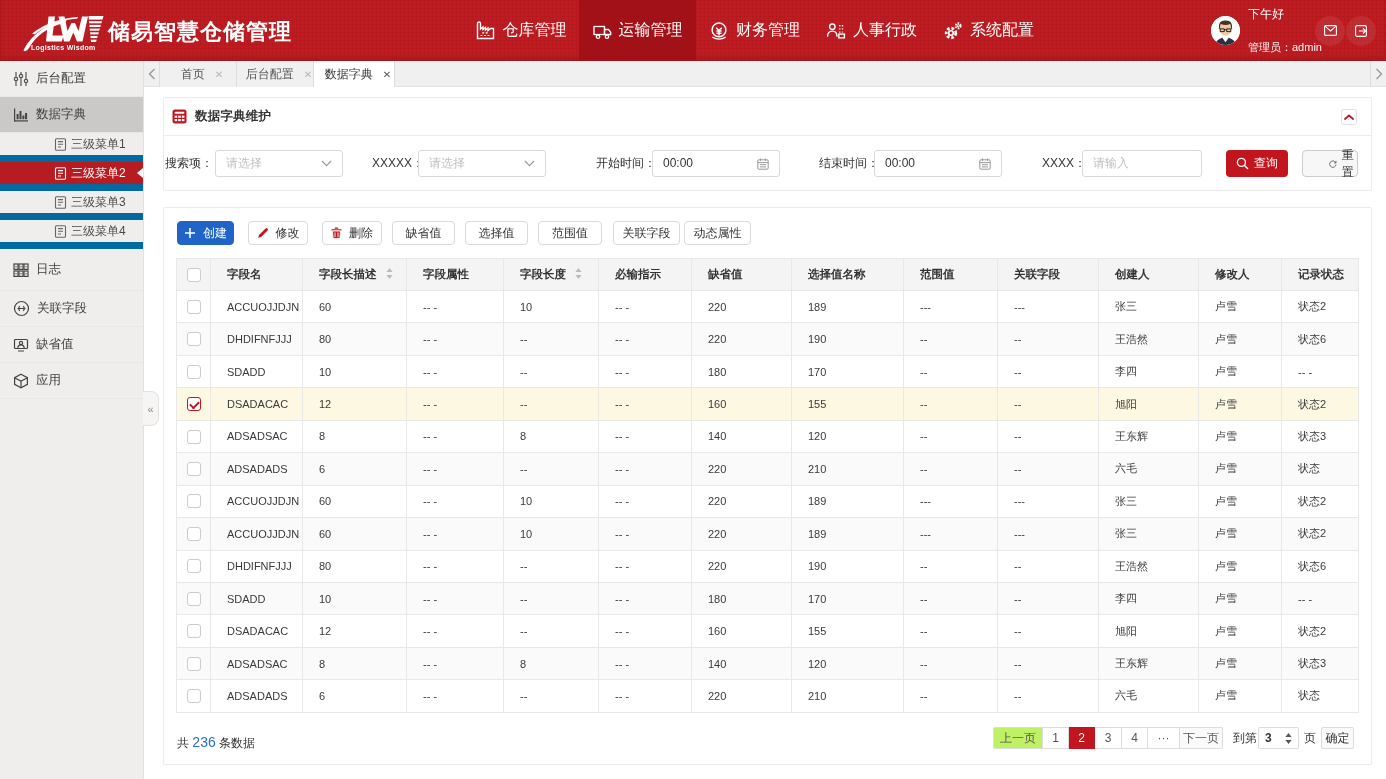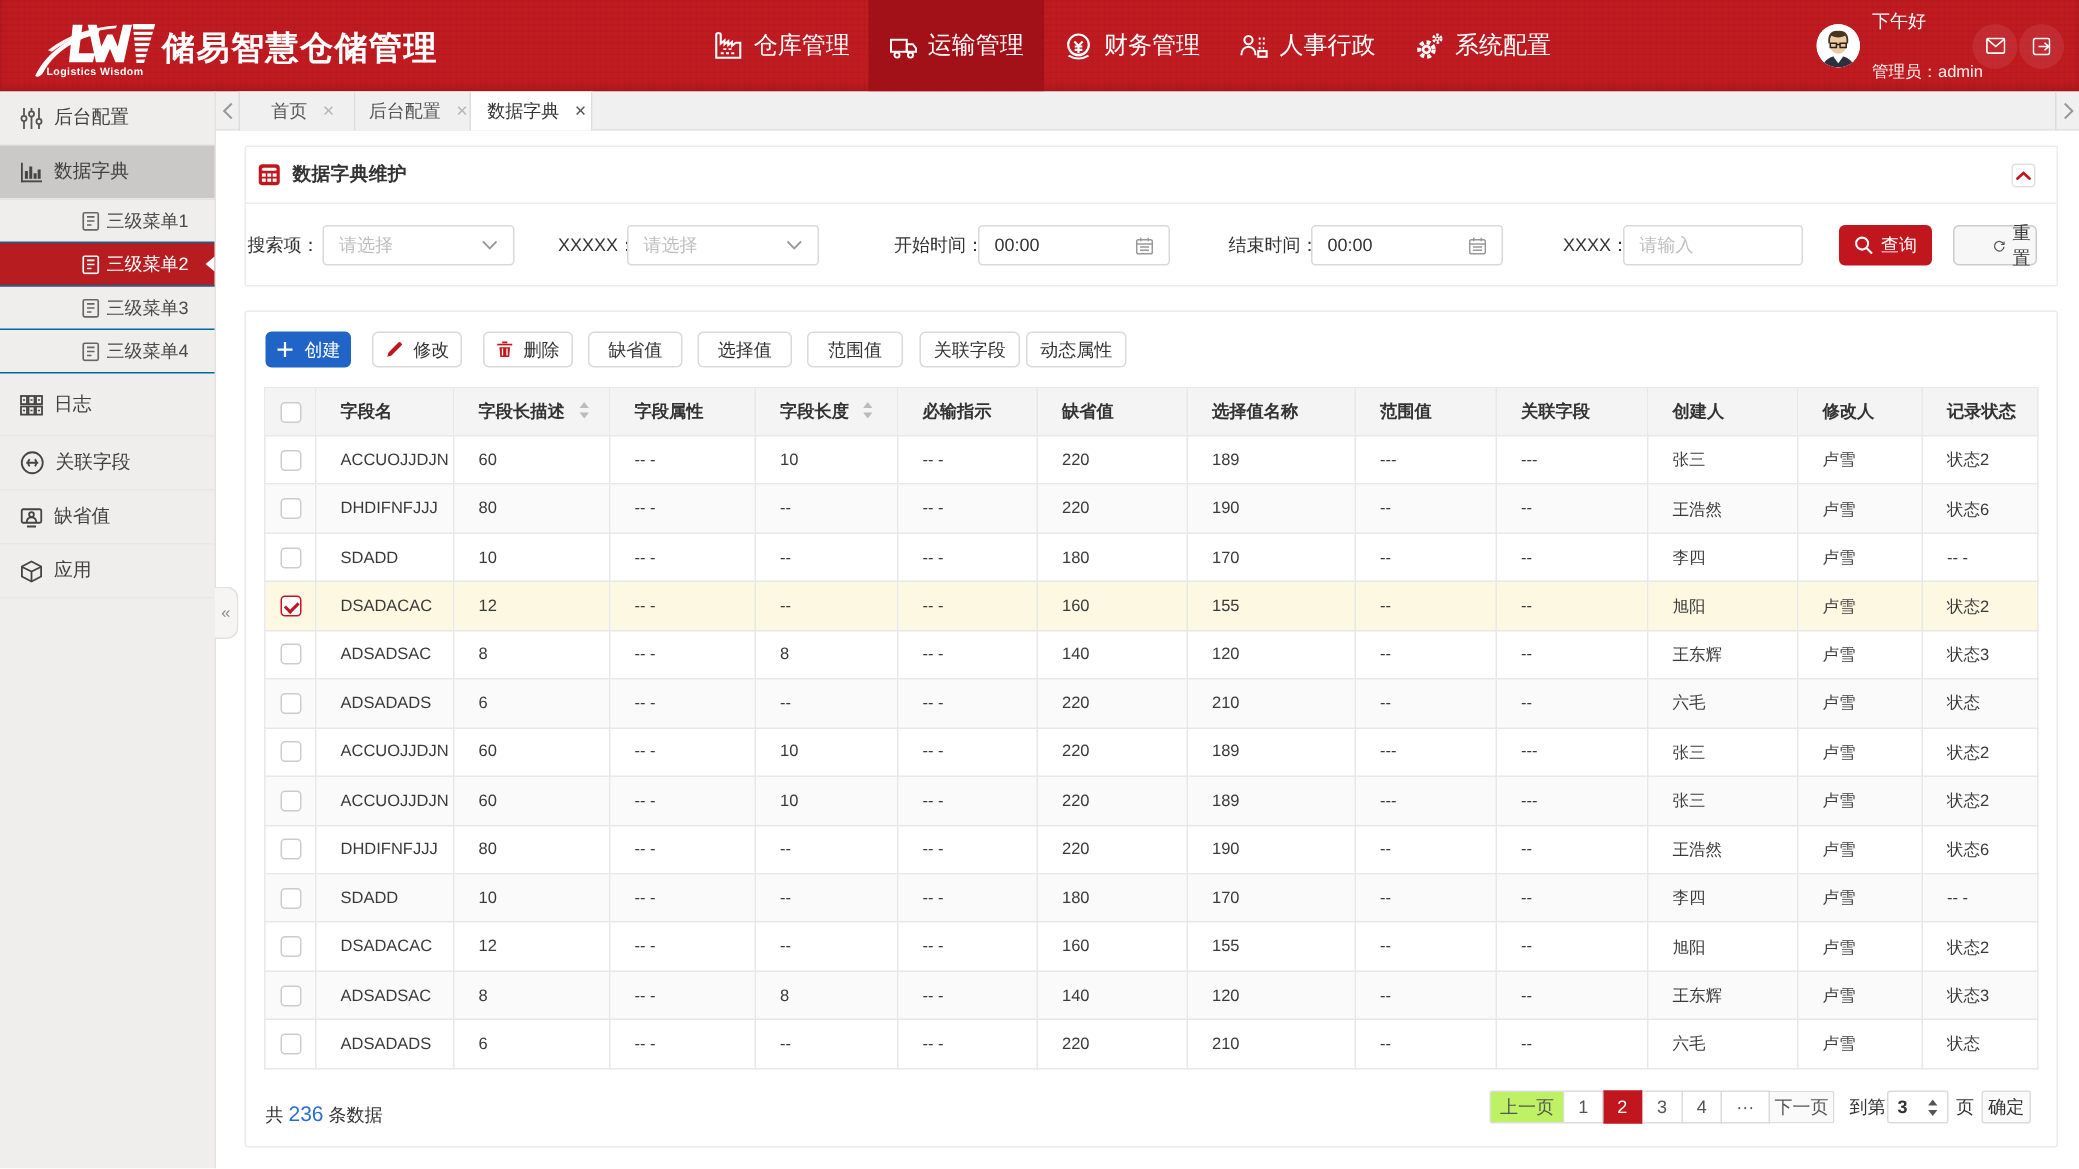--- a/index.html
+++ b/index.html
@@ -22,21 +22,21 @@
 .greet{color:#fff;margin-left:8px;width:77px;white-space:nowrap;}
 .greet .g1{font-size:12px;margin-bottom:17px;}
 .greet .g2{font-size:11px;opacity:.95;}
 .tbicon{width:30px;height:30px;border-radius:50%;display:flex;align-items:center;justify-content:center;background:rgba(255,255,255,.08);}
 
 .sidebar{position:absolute;left:0;top:61px;width:144px;height:718px;background:#efeeec;border-right:1px solid #e2e1df;}
 .snav{list-style:none;}
 .snav .m{height:36px;display:flex;align-items:center;padding-left:13px;font-size:12.5px;color:#404040;border-bottom:1px solid #e8e7e5;}
 .snav .m svg{margin-right:7px;flex:0 0 auto;}
 .snav .m.open{background:#cbc9c7;}
-.snav .sub{height:29px;display:flex;align-items:center;padding-left:54px;font-size:12px;color:#4a4a4a;border-bottom:1px solid #0369a1;position:relative;}
+.snav .sub{height:29px;display:flex;align-items:center;padding-left:54px;font-size:12px;color:#4a4a4a;border-bottom:7px solid #0369a1;position:relative;}
 .snav .sub svg{margin-right:4px;flex:0 0 auto;}
 .snav .sub.sel{background:#b71c21;color:#fff;}
 .snav .sub.sel:after{content:"";position:absolute;right:0;top:50%;margin-top:-5px;border-right:6px solid #fff;border-top:5px solid transparent;border-bottom:5px solid transparent;}
 .collapser{position:absolute;left:143px;top:330px;width:16px;height:35px;background:#f6f5f4;border:1px solid #e2e1df;border-left:none;border-radius:0 8px 8px 0;display:flex;align-items:center;justify-content:center;color:#888;font-size:11px;}
 
 .tabbar{position:absolute;left:144px;top:61px;width:1242px;height:26px;background:#f0f0f0;border-bottom:1px solid #e3e3e3;display:flex;}
 .tabarrow{width:16px;height:26px;display:flex;align-items:center;justify-content:center;color:#999;border-right:1px solid #ddd;font-size:12px;}
 .tabarrow.r{border-right:none;border-left:1px solid #ddd;margin-left:auto;}
 .tab{width:77px;height:26px;display:flex;align-items:center;justify-content:center;font-size:12px;color:#555;border-right:1px solid #ddd;background:#f0f0f0;padding-left:8px;white-space:nowrap;}
 .tab .x{margin-left:10px;color:#b5b5b5;font-size:10px;}

